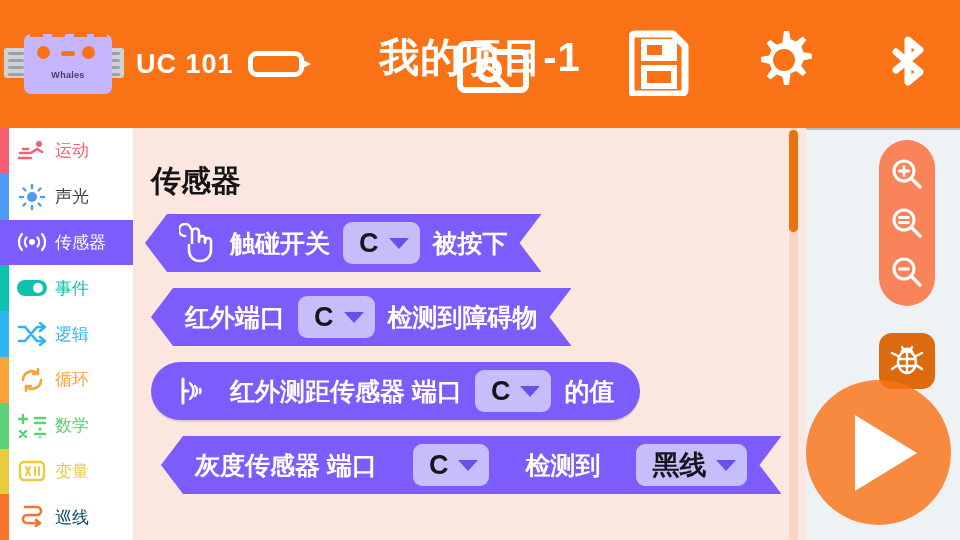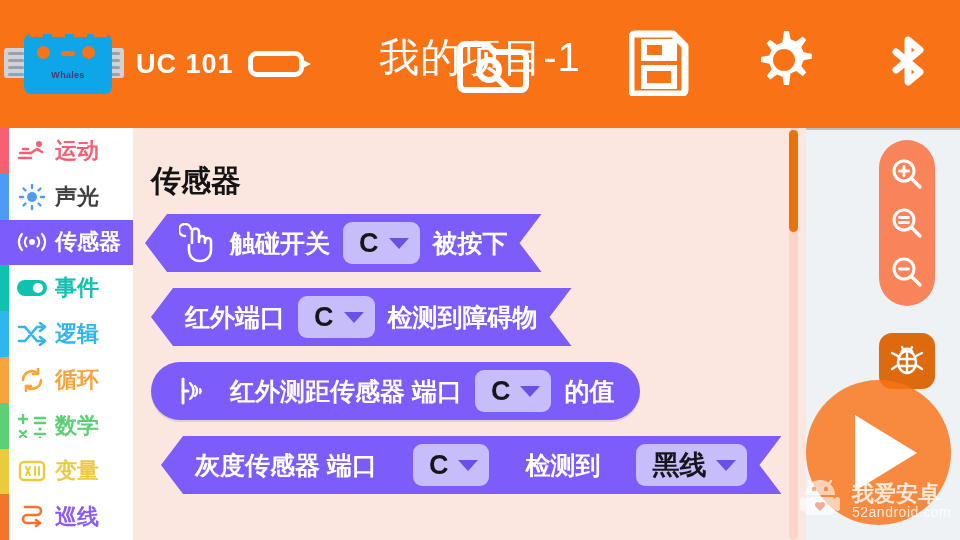--- a/index.html
+++ b/index.html
@@ -16,21 +16,21 @@
     position: absolute; left: 0; top: 0; width: 960px; height: 128px;
     background: #F97316;
     display: flex; align-items: center;
   }
   .device-badge {
     position: relative; width: 116px; height: 68px; margin-left: 6px;
     display: flex; align-items: center; justify-content: center;
   }
   .dev-body {
     position: absolute; left: 18px; top: 4px; width: 88px; height: 60px;
-    background: #0ea5e9; border-radius: 7px; padding-left: 44px;
+    background: #c4b5fd; border-radius: 7px; padding-left: 44px;
   }
   .dev-top-nub {
     position: absolute; top: -5px; width: 13px; height: 8px;
     background: #F97316; border-radius: 2px 2px 0 0;
   }
   .dev-eye {
     position: absolute; top: 12px; width: 13px; height: 13px;
     border-radius: 50%; background: #F97316;
   }
   .dev-mouth {
@@ -66,21 +66,21 @@
     border-top: 4px solid transparent; border-bottom: 4px solid transparent;
     border-left: 8px solid #fff;
   }
 
   .title-wrap {
     position: absolute; left: 0; right: 0; top: 30px;
     display: flex; justify-content: center; align-items: center;
     pointer-events: none;
   }
   .proj-title {
-    color: #fff; font-size: 40px; font-weight: normal; white-space: nowrap;
+    color: #fff; font-size: 40px; font-weight: bold; white-space: nowrap;
     letter-spacing: 1px;
   }
   .open-icon {
     position: absolute; left: 457px; top: 30px; width: 72px; height: 68px;
   }
 
   .right-icons {
     position: absolute; right: 18px; top: 22px;
     display: flex; align-items: center; gap: 56px;
   }
@@ -93,21 +93,21 @@
   }
   .cat {
     position: relative; height: 45.8px; width: 134px;
     display: flex; align-items: center;
   }
   .cat .stripe { position: absolute; left: 0; top: 0; width: 9px; height: 100%; }
   .cat .cicon {
     width: 46px; display: flex; align-items: center; justify-content: center;
     margin-left: 9px;
   }
-  .cat .clabel { font-size: 22px; font-weight: bold; white-space: nowrap; }
+  .cat .clabel { font-size: 17px; font-weight: normal; white-space: nowrap; }
   .cat.sel { background: #7C5CFA; }
   .cat.sel .clabel, .cat.sel .cicon svg { color: #fff; }
 
   
   .palette {
     position: absolute; left: 133px; top: 128px; width: 673px; height: 412px;
     background: #FBE7DF; overflow: hidden;
   }
   .palette-title {
     position: absolute; left: 18px; top: 33px;
@@ -377,21 +377,21 @@
     </div>
 
     <div class="cat">
       <div class="stripe" style="background:#F5732B"></div>
       <div class="cicon">
         <svg width="26" height="26" viewBox="0 0 26 26" style="color:#F5732B">
           <path d="M6 3h12a4 4 0 0 1 0 8H8a4 4 0 0 0 0 8h12" fill="none" stroke="currentColor" stroke-width="2.6" stroke-linecap="round" stroke-linejoin="round"></path>
           <path d="M17 16l4 3-4 3" fill="none" stroke="currentColor" stroke-width="2.6" stroke-linecap="round" stroke-linejoin="round"></path>
         </svg>
       </div>
-      <div class="clabel" style="color:#8b5cf6">巡线</div>
+      <div class="clabel" style="color:#0c4a6e">巡线</div>
     </div>
   </div>
 
   <div class="palette">
     <div class="palette-title">传感器</div>
 
     <div class="blocks">
 
       <div class="block-row">
         <div class="blk hex blk-indent">
@@ -503,32 +503,14 @@
         </svg>
       </span>
     </div>
   </div>
   <div class="canvas-topline"></div>
 
   <div class="play-fab">
     <span class="play-tri"></span>
   </div>
 
-  <div class="watermark">
-    <span>
-      <svg width="46" height="48" viewBox="0 0 46 48" opacity="0.62">
-        <path d="M9 6l4 6M31 6l-4 6" stroke="#ffffff" stroke-width="2.4" stroke-linecap="round"></path>
-        <path d="M5 20a15 15 0 0 1 30 0z" fill="#ffffff"></path>
-        <circle cx="14" cy="14" r="2.2" fill="#F9845A"></circle>
-        <circle cx="26" cy="14" r="2.2" fill="#F9845A"></circle>
-        <rect x="5" y="22" width="30" height="18" rx="4" fill="#ffffff"></rect>
-        <rect x="0" y="22" width="5" height="14" rx="2.5" fill="#ffffff"></rect>
-        <rect x="35" y="22" width="5" height="14" rx="2.5" fill="#ffffff"></rect>
-        <path d="M20 28c-3-3-7 1-4 4l4 4 4-4c3-3-1-7-4-4z" fill="#F9845A"></path>
-      </svg>
-    </span>
-    <span class="wm-text">
-      <span class="wm-cn">我爱安卓</span>
-      <span class="wm-en">52android.com</span>
-    </span>
-  </div>
 
 </div>
 
 </body></html>

